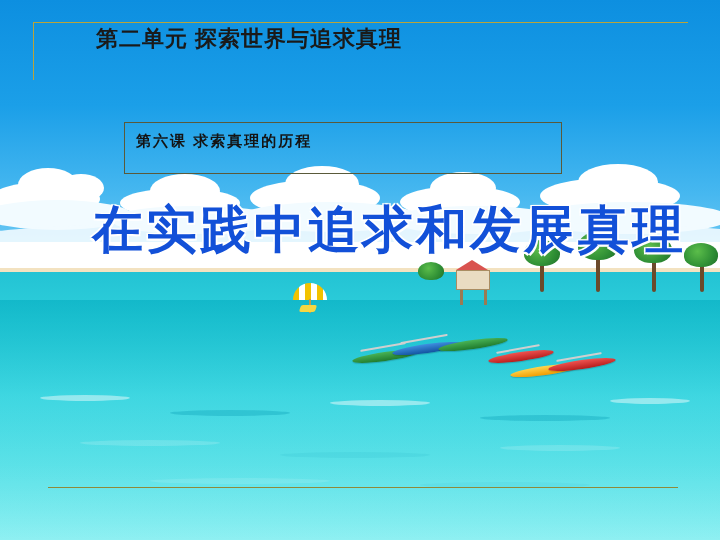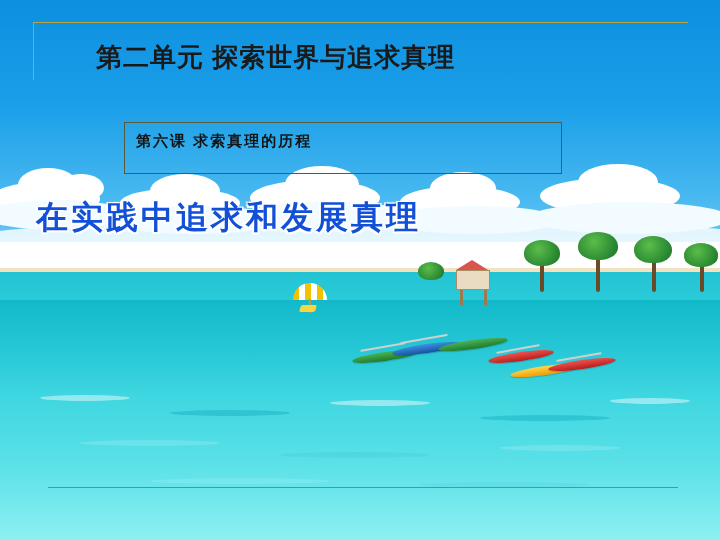--- a/index.html
+++ b/index.html
@@ -153,26 +153,25 @@
     left: 33px; top: 22px;
     width: 654px; height: 36px;
     border-top: 1px solid #b9a43a;
     border-left: 1px solid #b9a43a;
     border-right: none;
     border-bottom: none;
   }
   .unit-title {
     position: absolute;
     left: 96px; top: 24px;
-    font-size: 26px;
+    font-size: 22px;
     font-weight: bold;
     color: #1a1a1a;
     letter-spacing: 1px;
     white-space: nowrap;
-    margin-top: 16px;
   }
   .lesson-box {
     position: absolute;
     left: 124px; top: 122px;
     width: 436px; height: 50px;
     border: 1px solid #5a5a3a;
     background: transparent;
   }
   .lesson-title {
     position: absolute;
@@ -180,22 +179,22 @@
     font-size: 15px;
     font-weight: bold;
     color: #141414;
     letter-spacing: 2px;
     white-space: nowrap;
   }
   .main-title {
     position: absolute;
     left: 36px; top: 196px;
     width: 650px;
-    text-align: left;
-    font-size: 32px;
+    text-align: right;
+    font-size: 51px;
     font-weight: bold;
     color: #1250d8;
     letter-spacing: 3px;
     white-space: nowrap;
     text-shadow:
       -1.5px -1.5px 0 #ffffff,
        1.5px -1.5px 0 #ffffff,
       -1.5px  1.5px 0 #ffffff,
        1.5px  1.5px 0 #ffffff,
        0 0 3px #ffffff;

